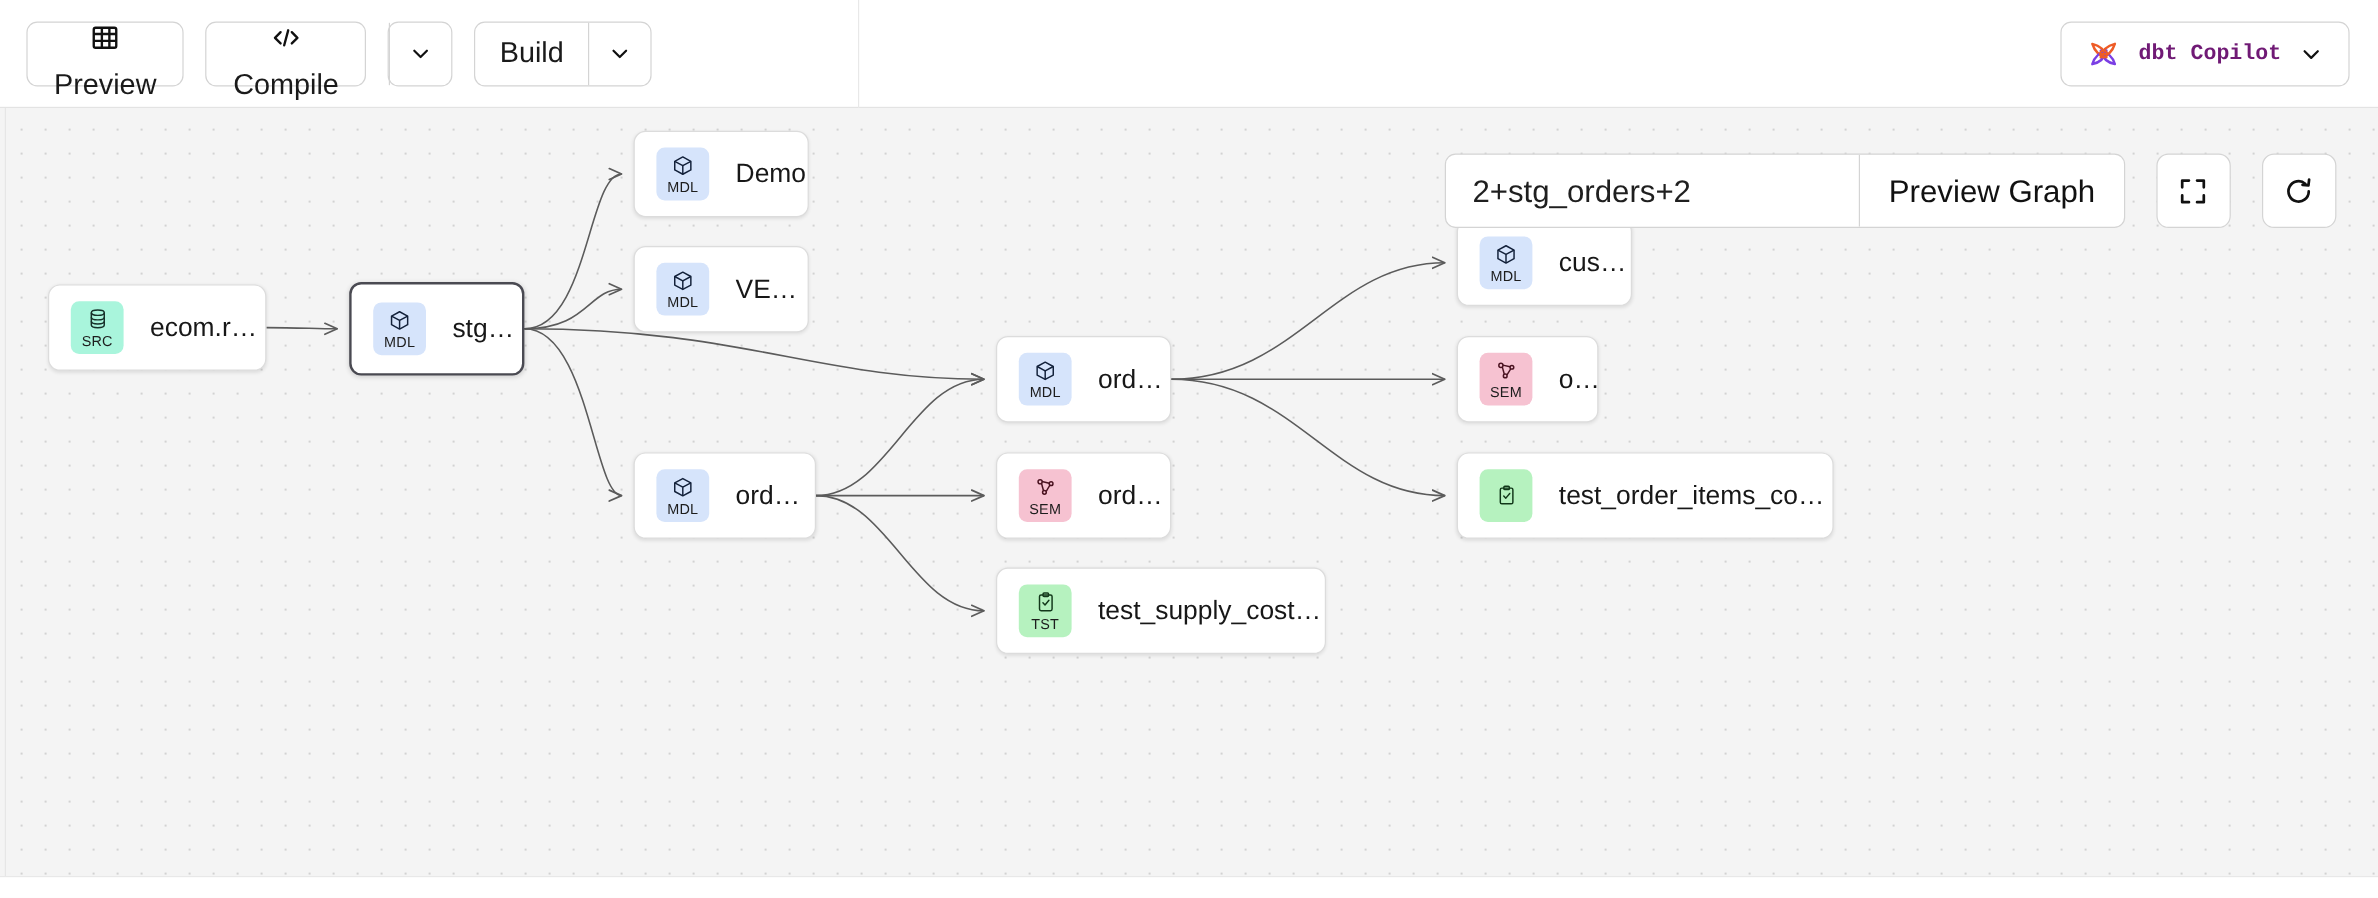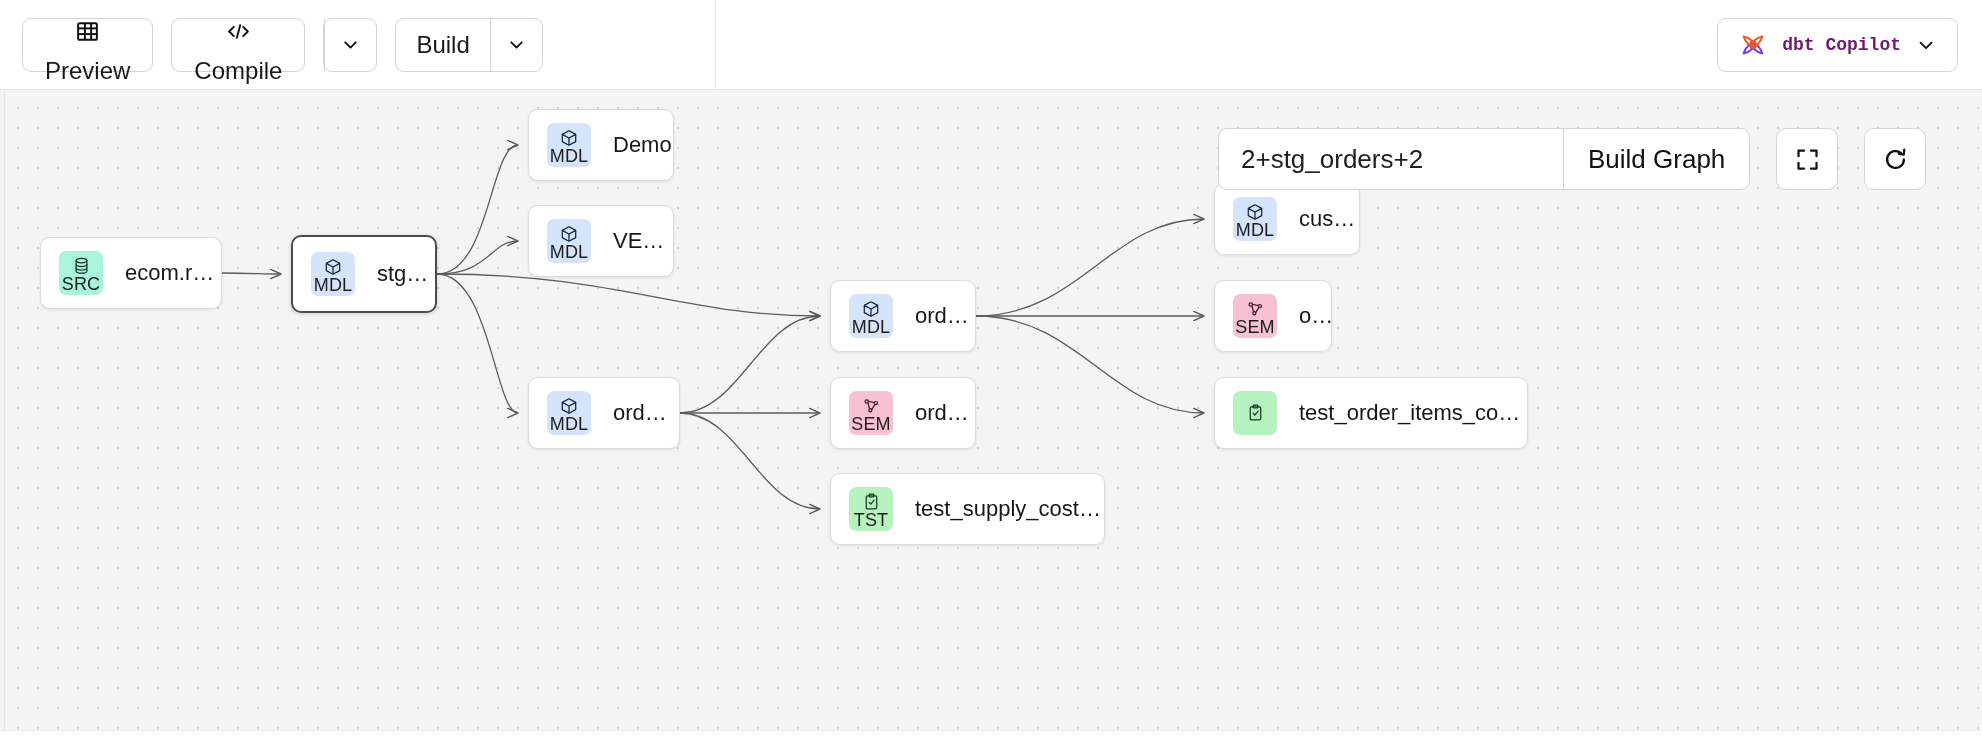--- a/index.html
+++ b/index.html
@@ -84,21 +84,21 @@
     background: #e6e6e6; z-index: 5;
   }
   .canvas-bottom {
     position: absolute; left: 0; top: 730px; width: 1982px; height: 18px;
     background: #ffffff; border-top: 1px solid #e8e8e8;
   }
 
   
   .graph-controls {
     position: absolute; left: 1204px; top: 128px; z-index: 20;
-    display: flex; align-items: center; gap: 26px; margin-left: 14px;
+    display: flex; align-items: center; gap: 26px;
   }
   .search-group {
     display: flex; height: 62px; border: 1px solid #d4d4d4;
     border-radius: 9px; background: #fff; overflow: hidden;
   }
   .search-input {
     width: 344px; height: 100%; border: none; outline: none;
     background: transparent; font-size: 26px; color: #1f1f1f;
     padding: 0 22px; font-family: "Liberation Sans", sans-serif;
   }
@@ -126,21 +126,21 @@
   .node.selected {
     border: 2px solid #4a4a52;
     box-shadow: 0 1px 4px rgba(0,0,0,0.16);
   }
   .badge {
     width: 44px; height: 44px; border-radius: 7px;
     display: flex; flex-direction: column; align-items: center;
     justify-content: center; gap: 0px; flex: none;
   }
   .badge-glyph { height: 21px; display: flex; align-items: center; }
-  .badge-text { font-size: 18px; line-height: 14px; color: #1d1d1d; letter-spacing: 0.2px; }
+  .badge-text { font-size: 12px; line-height: 14px; color: #1d1d1d; letter-spacing: 0.2px; }
   .badge.mdl { background: #d6e4fb; }
   .badge.src { background: #a9f5dc; }
   .badge.sem { background: #f6c2d1; }
   .badge.tst { background: #b6f2bf; }
   .node-label {
     font-size: 22px; color: #171717; white-space: nowrap;
     overflow: hidden; text-overflow: ellipsis;
   }
 
   svg.edges { position: absolute; left: 0; top: 0; width: 1982px; height: 640px; z-index: 1; }
@@ -422,21 +422,21 @@
 
   </div>
 
   <div class="canvas-left-rule"></div>
   <div class="canvas-bottom"></div>
 
   <div class="graph-controls">
     <div class="search-group">
       <input class="search-input" type="text" value="2+stg_orders+2" style="">
       <div class="update-btn">
-        <span>Build Graph</span>
+        <span>Preview Graph</span>
       </div>
     </div>
     <div class="sq-btn">
       <span class="icon">
         <svg width="27" height="27" viewBox="0 0 24 24" fill="none" stroke="#111" stroke-width="2" stroke-linecap="round" stroke-linejoin="round">
           <polyline points="4,9 4,4 9,4"></polyline>
             <polyline points="15,4 20,4 20,9"></polyline>
           <polyline points="20,15 20,20 15,20"></polyline>
             <polyline points="9,20 4,20 4,15"></polyline>
         </svg>

